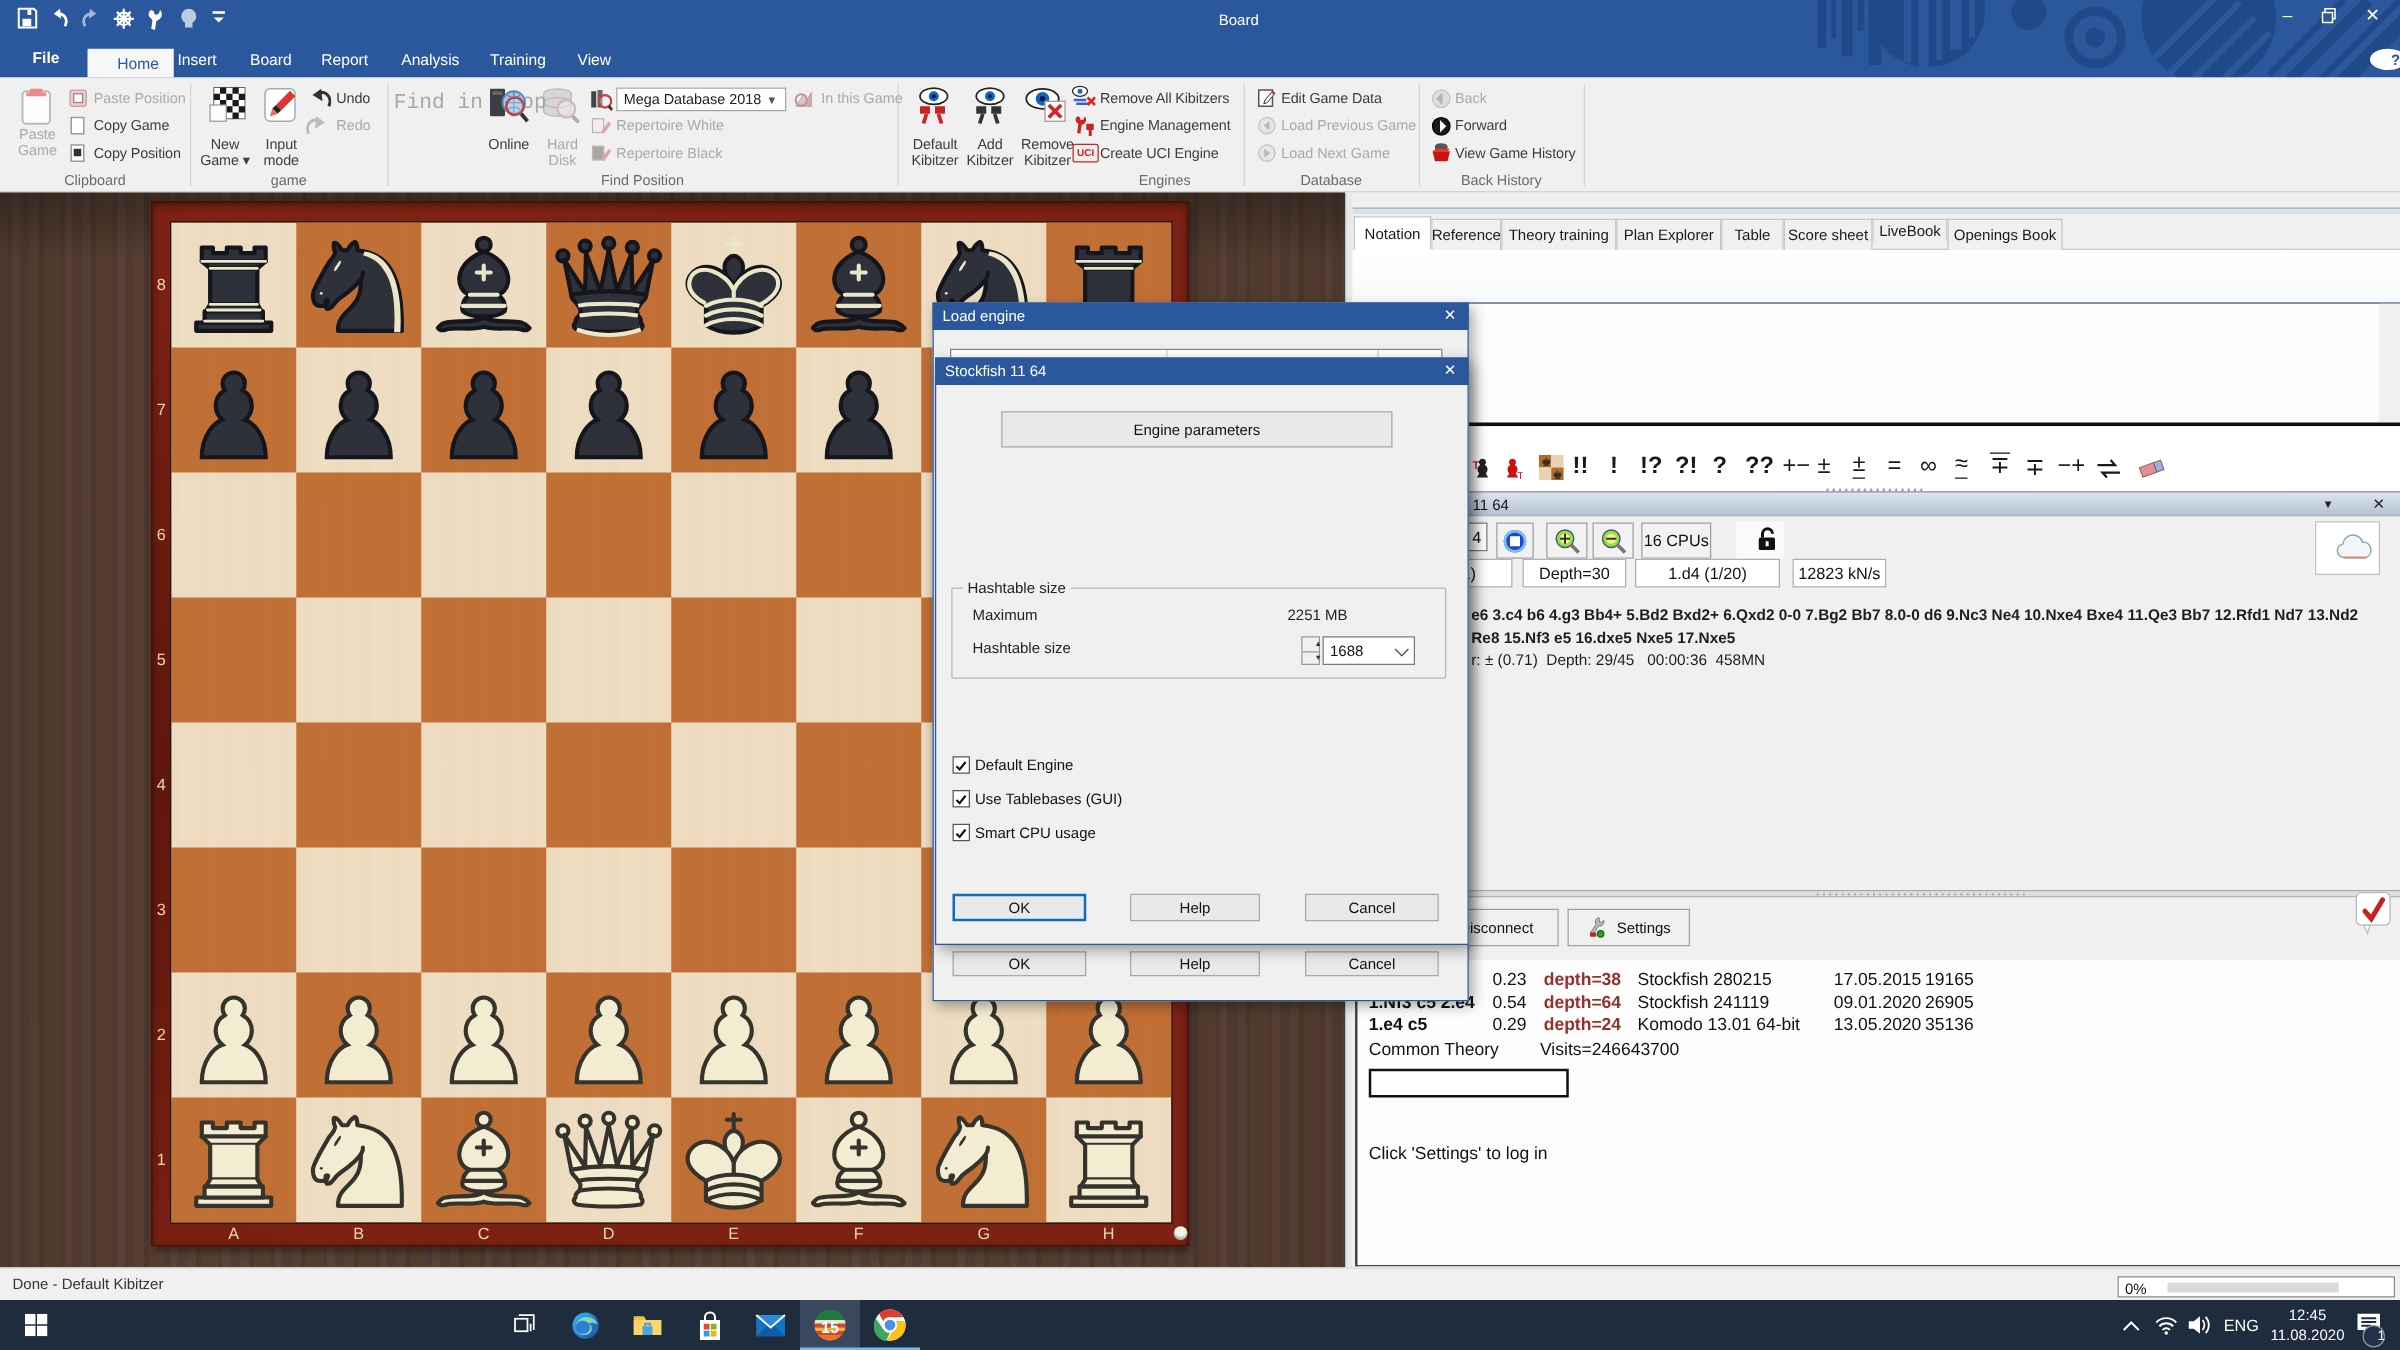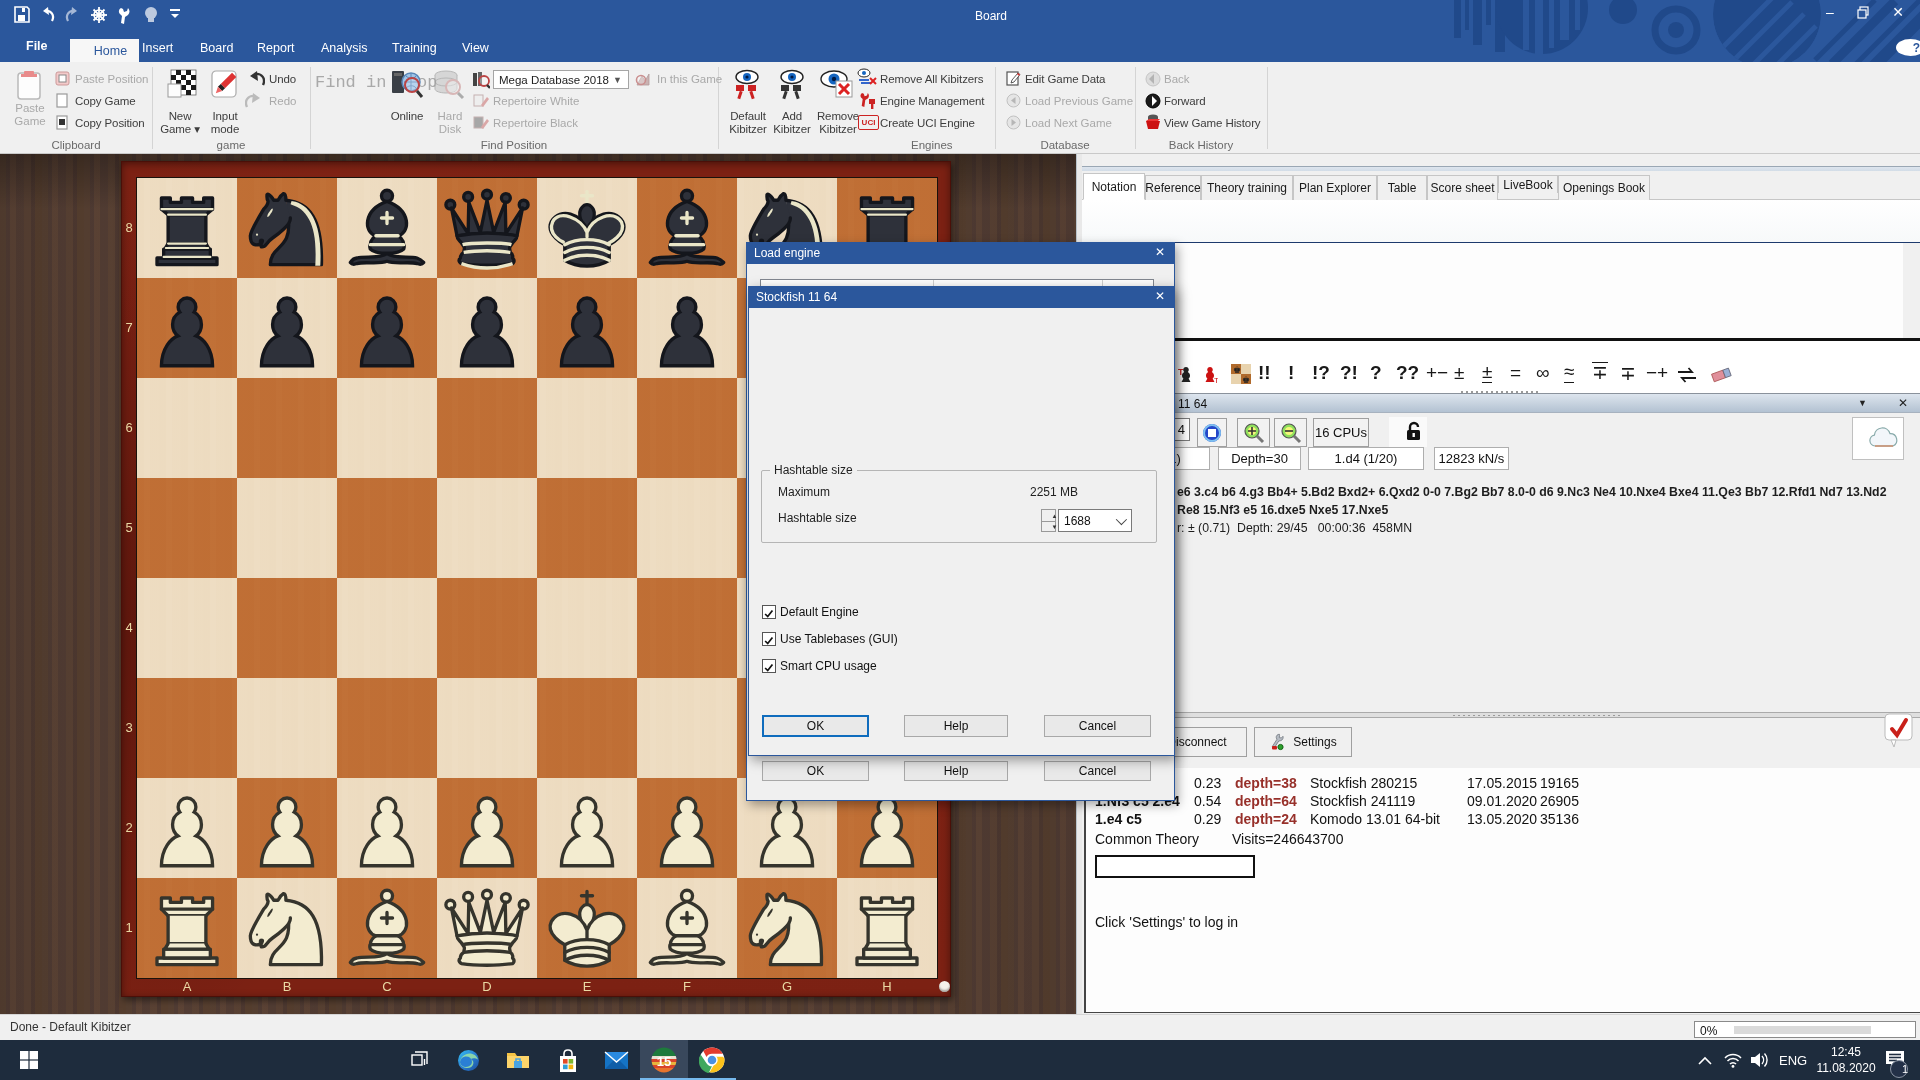--- a/index.html
+++ b/index.html
@@ -859,20 +859,21 @@
   </div>
   <div class="btn ab" style="left:15px;top:518px;width:107px;height:20px;">OK</div>
   <div class="btn ab" style="left:157px;top:518px;width:104px;height:20px;">Help</div>
   <div class="btn ab" style="left:297px;top:518px;width:107px;height:20px;">Cancel</div>
 </div>
 <div class="ab" style="left:748px;top:286px;width:427px;height:470px;background:#f0f0f0;border:1px solid #2b579c;box-sizing:border-box;box-shadow:3px 4px 12px rgba(0,0,0,0.4);">
   <div class="ab" style="left:-1px;top:-1px;width:427px;height:22px;background:#2b579c;">
     <div class="ab" style="left:8px;top:4px;color:#fff;font-size:12px;">Stockfish 11 64</div>
     <div class="ab" style="left:407px;top:3px;color:#fff;font-size:12px;">✕</div>
   </div>
+  <div class="btn ab" style="left:52px;top:42px;width:313px;height:29px;">Engine parameters</div>
   <fieldset class="ab" style="left:12px;top:176px;width:394px;height:78px;border:1px solid #b5b5b5;border-radius:2px;margin:0;padding:0;background:transparent;">
     <legend style="font-size:12px;color:#222;margin-left:8px;padding:0 4px;">Hashtable size</legend>
   </fieldset>
   <div class="ab" style="left:29px;top:198px;font-size:12px;color:#222;">Maximum</div>
   <div class="ab" style="left:281px;top:198px;font-size:12px;color:#222;">2251 MB</div>
   <div class="ab" style="left:29px;top:224px;font-size:12px;color:#222;">Hashtable size</div>
   <div class="ab" style="left:292px;top:222px;width:15px;height:23px;background:#f0f0f0;border:1px solid #999;box-sizing:border-box;">
     <div class="ctr" style="height:11px;font-size:6px;color:#333;border-bottom:1px solid #999;">▲</div>
     <div class="ctr" style="height:10px;font-size:6px;color:#333;">▼</div>
   </div>

